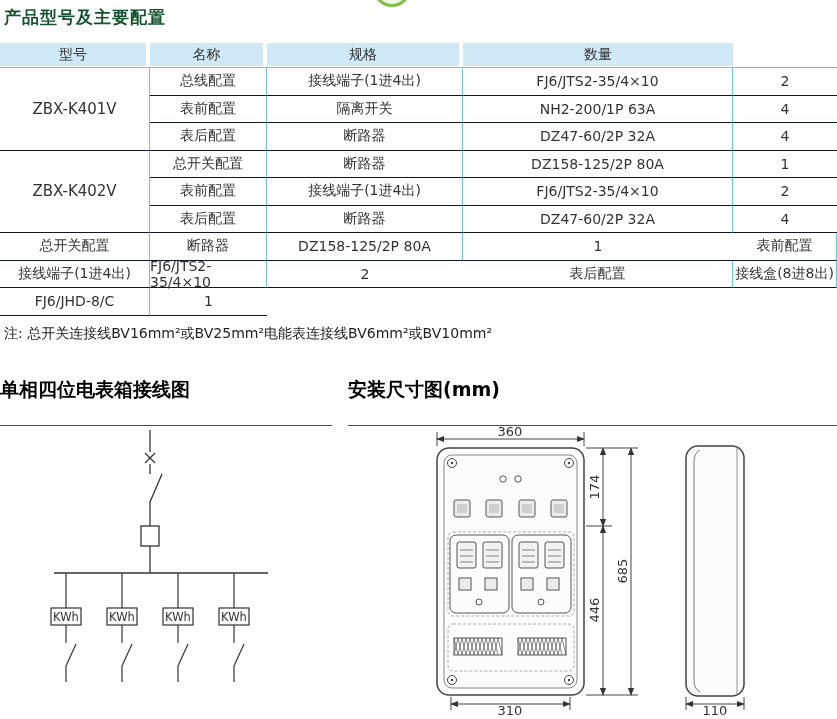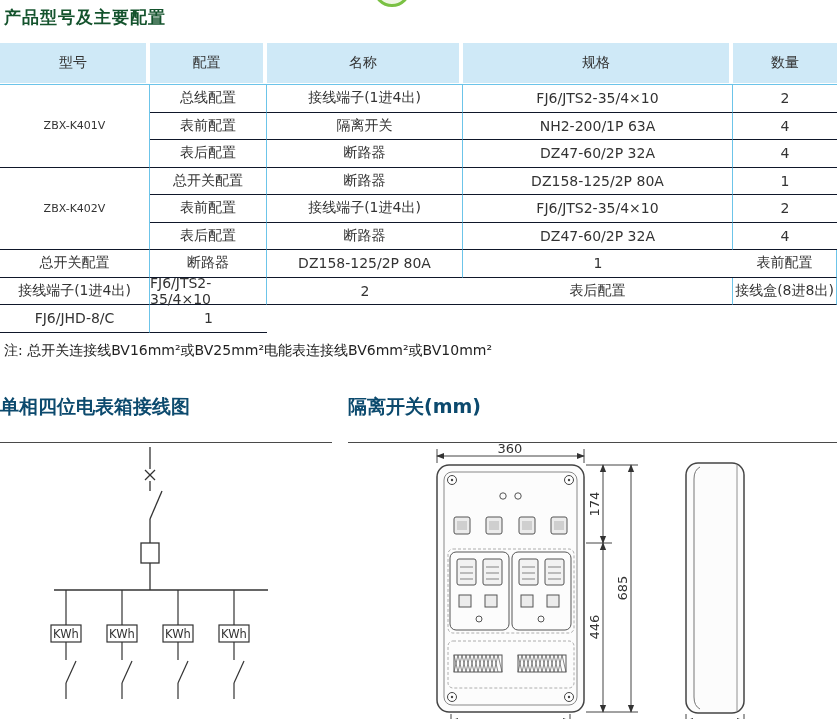--- a/index.html
+++ b/index.html
@@ -14,63 +14,62 @@
     position:absolute; top:-31px; left:373px; width:38px; height:38px;
     border:3px solid #7ac143; border-radius:50%; background:#eef6e3;
   }
 
   .page-title{ font-size:17px; font-weight:bold; color:#14532d; padding-left:4px; letter-spacing:1px; }
 
   
   .spec-table{ margin-top:14px; width:837px; }
   .thead{ display:grid; grid-template-columns:150px 117px 196px 270px 1fr; }
   .th{
-    background:#cfe9f7; height:40px; margin-right:4px;
+    background:#cfe9f7; height:23px; margin-right:4px;
     display:flex; align-items:center; justify-content:center;
     font-size:14px; color:#333;
   }
   .th:last-child{ margin-right:0; }
   .tbody{
     display:grid; grid-template-columns:150px 117px 196px 270px 1fr;
     grid-auto-rows:27.5px; border-top:1px solid #6cc4e9; margin-top:1px;
   }
   .cell{
     display:flex; align-items:center; justify-content:center;
     font-size:14px; color:#333;
     border-bottom:1px solid #0f172a; border-right:1px solid #6cc4e9;
   }
   .cell.lastcol{ border-right:none; }
-  .cell.model{ grid-row:span 3; font-size:11px; }
+  .cell.model{ grid-row:span 3; font-size:15px; }
 
   .note{ margin-top:9px; padding-left:4px; font-size:14px; color:#222; }
 
   
   .bottom{ display:flex; margin-top:34px; }
   .section.wiring{ width:332px; }
   .section.dims{ flex:1; margin-left:16px; }
   .section h2{
-    font-size:19px; font-weight:bold; color:#0c4a6e;
+    font-size:19px; font-weight:bold; color:#000000;
     padding-bottom:22px; border-bottom:1px solid #4a4a4a;
   }
   svg{ display:block; }
   svg text{ font-family:"DejaVu Sans","Liberation Sans",sans-serif; fill:#333; }
 </style>
 </head>
 <body>
 
 <div class="page">
 
   <div class="logo-circle"></div>
 
   <h1 class="page-title">产品型号及主要配置</h1>
 
   <div class="spec-table">
     <div class="thead">
       <div class="th">型号</div>
-      <div class="th">配置</div>
       <div class="th">名称</div>
       <div class="th">规格</div>
       <div class="th">数量</div>
     </div>
     <div class="tbody">
 
       <div class="cell model">ZBX-K401V</div>
       <div class="cell">总线配置</div>
       <div class="cell">接线端子(1进4出)</div>
       <div class="cell">FJ6/JTS2-35/4×10</div>
@@ -160,21 +159,21 @@
         <g font-size="11.5" text-anchor="middle">
           <text x="66" y="195">KWh</text>
           <text x="122" y="195">KWh</text>
           <text x="178" y="195">KWh</text>
           <text x="234" y="195">KWh</text>
         </g>
       </svg>
     </div>
 
     <div class="section dims">
-      <h2>隔离开关(mm)</h2>
+      <h2>安装尺寸图(mm)</h2>
       <svg width="489" height="289" viewBox="0 0 489 289">
         <defs>
           <marker id="arr" viewBox="0 0 10 10" refX="9" refY="5" markerWidth="8" markerHeight="8" orient="auto-start-reverse">
             <path d="M0 1L10 5L0 9z" fill="#333"></path>
           </marker>
         </defs>
 
         <g>
           <rect x="89" y="22" width="147" height="247" rx="12" fill="#fcfcfc" stroke="#444" stroke-width="1.5"></rect>
           <rect x="96" y="29" width="133" height="233" rx="8" fill="none" stroke="#888" stroke-width="1"></rect>

